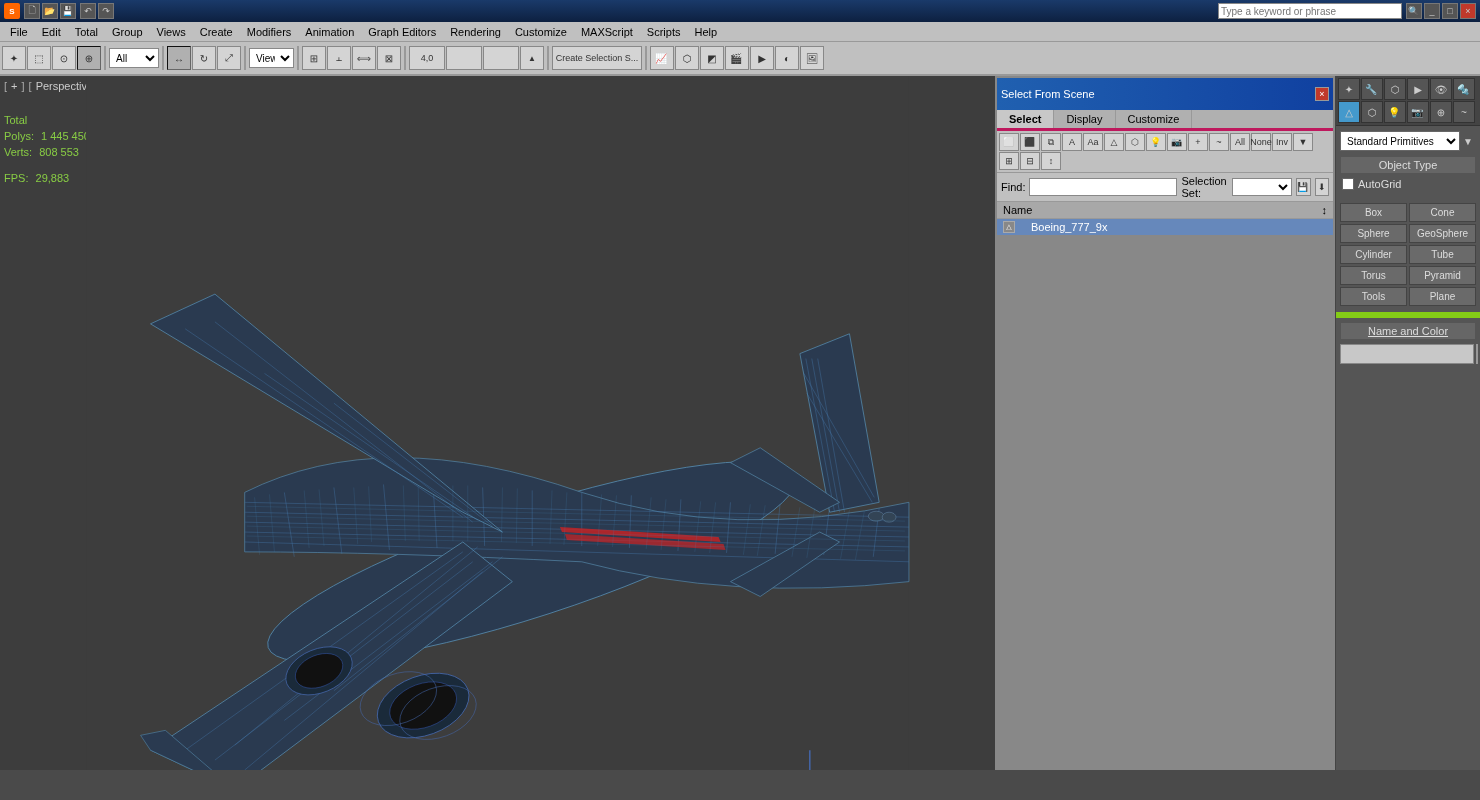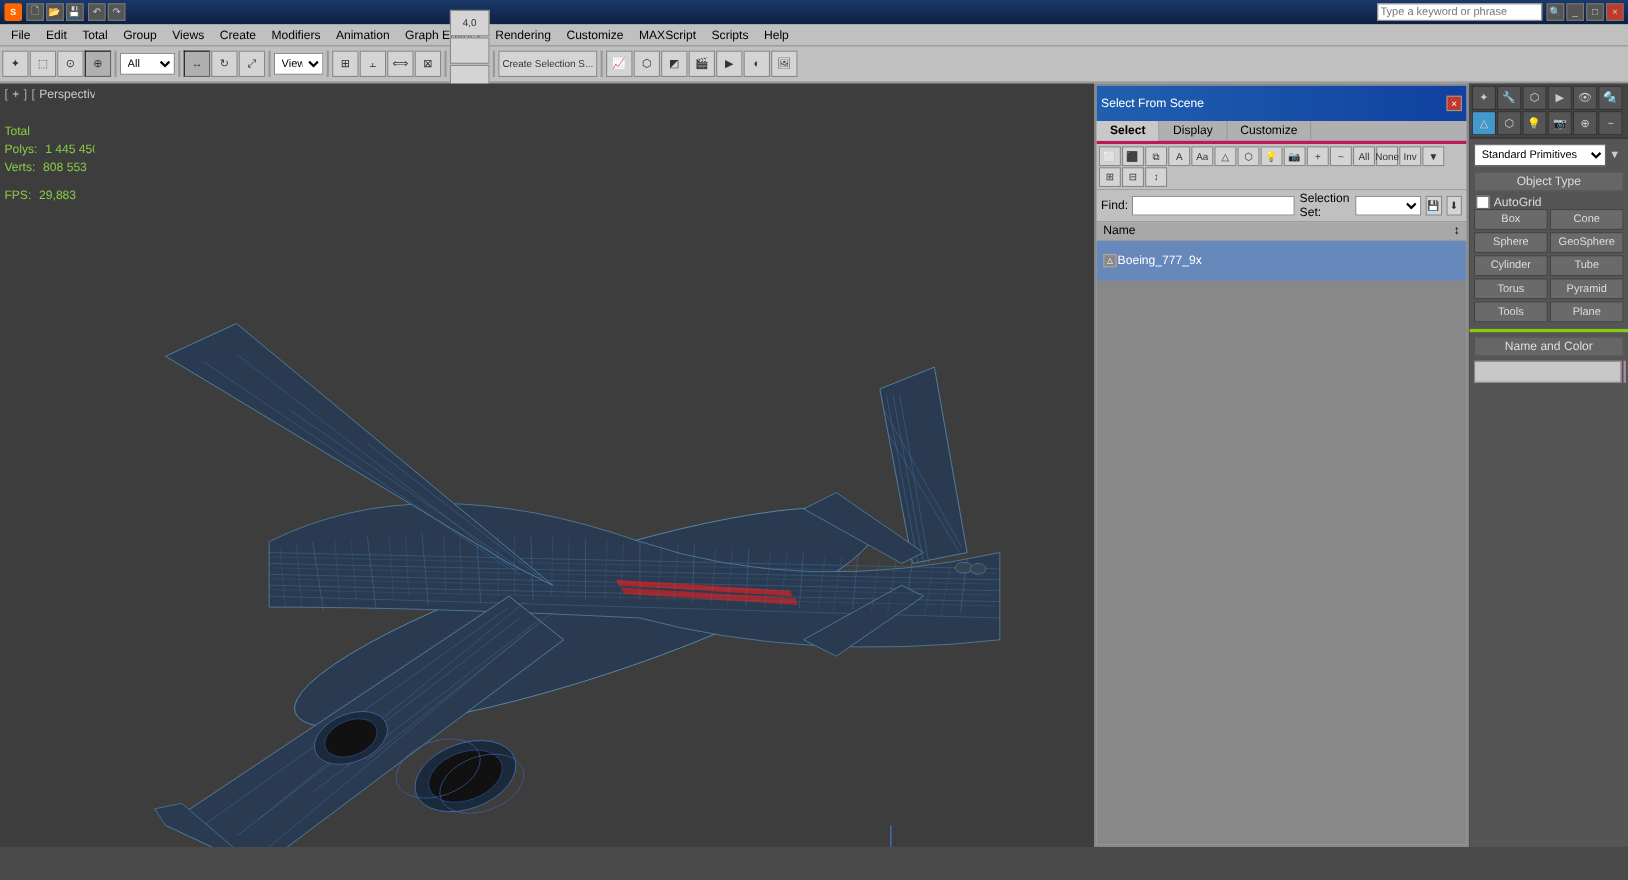--- a/index.html
+++ b/index.html
@@ -216,22 +216,22 @@
 
     #object-list {
       flex: 1;
       background: #888;
       overflow-y: auto;
       min-height: 100px;
     }
     .list-item {
       display: flex;
       align-items: center;
-      padding: 12px 6px;
-      gap: 1px;
+      padding: 2px 6px;
+      gap: 16px;
       cursor: pointer;
       font-size: 11px;
       text-align: center;
     }
     .list-item.selected {
       background: #6688bb;
       color: #fff;
     }
     .list-item-icon {
       width: 12px; height: 12px;
@@ -289,21 +289,21 @@
       padding: 2px 0;
       font-size: 11px;
       color: #ddd;
       margin-bottom: 4px;
       border: 1px solid #555;
     }
     #autogrid-row {
       display: flex;
       align-items: center;
       gap: 4px;
-      margin-bottom: 0;
+      margin-bottom: 13px;
       padding: 0 2px;
     }
     #autogrid-check {
       width: 12px; height: 12px;
       background: #fff;
       border: 1px solid #666;
     }
     #autogrid-label {
       font-size: 11px; color: #ddd;
     }
@@ -319,21 +319,22 @@
       border: 1px solid #444;
       color: #ddd;
       font-size: 10px;
       padding: 3px 2px;
       text-align: center;
       cursor: pointer;
     }
 
     #name-color-section {
       padding: 4px;
-      border-top: 3px solid #84cc16;
+      border-top: 6px solid #84cc16;
+      text-decoration: underline;
     }
     #name-color-label {
       background: #666;
       text-align: center;
       padding: 2px 0;
       font-size: 11px;
       color: #ddd;
       margin-bottom: 4px;
       border: 1px solid #555;
     }
@@ -374,21 +375,21 @@
       <div class="win-btn">🗋</div>
       <div class="win-btn">📂</div>
       <div class="win-btn">💾</div>
     </div>
     <div style="display:flex;gap:2px;">
       <div class="win-btn">↶</div>
       <div class="win-btn">↷</div>
     </div>
   </div>
   <div style="display:flex;align-items:center;gap:4px;">
-    <input type="text" style="width: 150px; height: 16px; background: rgb(255, 255, 255); border: 1px solid rgb(136, 136, 136); font-size: 10px; padding: 0px 2px;" placeholder="Type a keyword or phrase">
+    <input type="text" style="width: 184px; height: 16px; background: rgb(255, 255, 255); border: 1px solid rgb(136, 136, 136); font-size: 10px; padding: 0px 2px;" placeholder="Type a keyword or phrase">
     <div style="display:flex;gap:2px;">
       <div class="win-btn">🔍</div>
       <div class="win-btn">_</div>
       <div class="win-btn">□</div>
       <div class="win-btn close">×</div>
     </div>
   </div>
 </div>
 
 <div id="menu-bar">
@@ -432,21 +433,21 @@
 
   <div class="tb-separator"></div>
 
   <div class="tb-btn">⊞</div>
   <div class="tb-btn">⫠</div>
   <div class="tb-btn">⟺</div>
   <div class="tb-btn">⊠</div>
 
   <div class="tb-separator"></div>
 
-  <div style="display:flex;gap:1px;align-items:center;flex-direction:column;">
+  <div style="display:flex;gap:1px;align-items:center;">
     <div class="tb-btn" style="width:36px;font-size:9px;">4,0</div>
     <div class="tb-btn" style="width:36px;font-size:9px;"></div>
     <div class="tb-btn" style="width:36px;font-size:9px;"></div>
     <div class="tb-btn" style="font-size:8px;">▲</div>
   </div>
 
   <div class="tb-separator"></div>
 
   <div class="tb-btn" style="width:90px;font-size:9px;">Create Selection S...</div>
 

